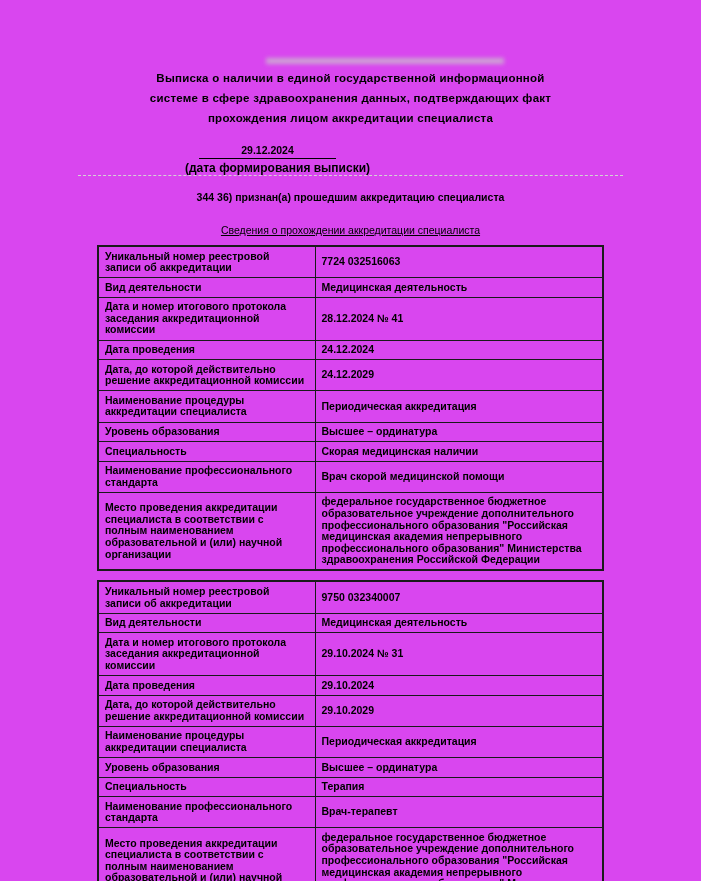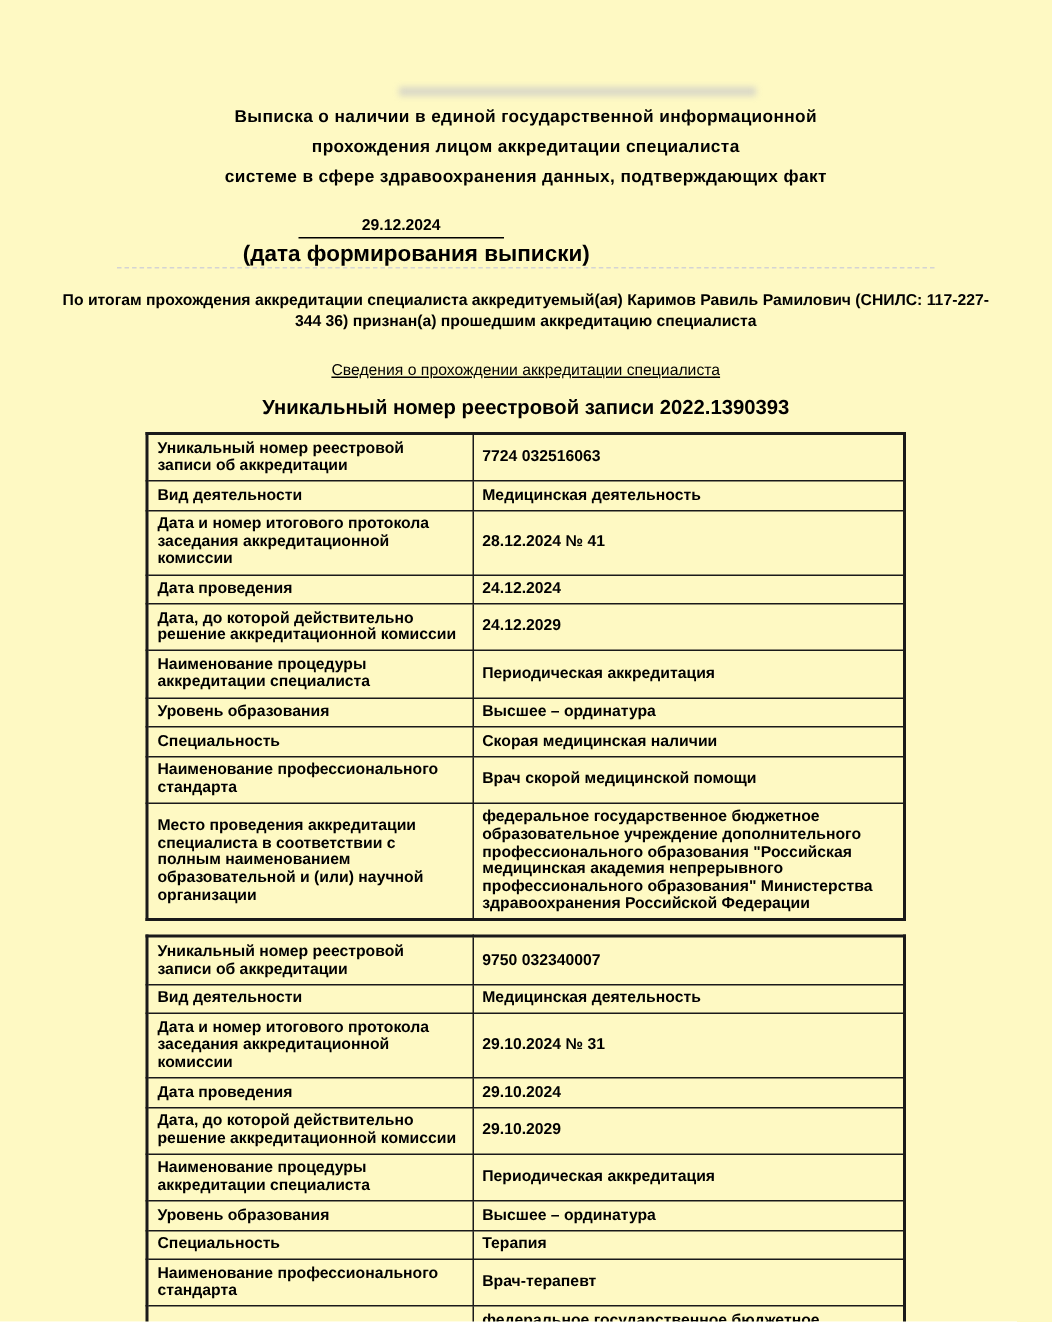--- a/index.html
+++ b/index.html
@@ -7,21 +7,21 @@
   body {
     width: 701px;
     height: 881px;
     font-family: "Liberation Sans", "DejaVu Sans", sans-serif;
     color: #000000;
     overflow: hidden;
   }
   .page {
     width: 701px;
     height: 881px;
-    background: #fef9c3;
+    background: #d946ef;
     padding-top: 58px;
     position: relative;
   }
 
   
   .scan-smudge {
     height: 6px;
     width: 238px;
     margin-left: 266px;
     background: #c9c9c9;
@@ -54,21 +54,21 @@
   .date-inner { display: inline-block; text-align: center; }
   .date-value {
     font-weight: bold;
     font-size: 10.5px;
     padding: 0 42px 2px 42px;
     border-bottom: 1.5px solid #000;
     display: inline-block;
   }
   .date-caption {
     font-weight: bold;
-    font-size: 15px;
+    font-size: 12px;
     margin-top: 2px;
     white-space: nowrap;
     padding-left: 20px;
   }
 
   .intro {
     margin-top: 14px;
     text-align: center;
     font-weight: bold;
     font-size: 10.5px;
@@ -110,41 +110,39 @@
 </style>
 </head>
 <body>
 
 <div class="page">
 
   <div class="scan-smudge"></div>
 
   <div class="title">
     <span class="tline">Выписка о наличии в единой государственной информационной</span>
+    <span class="tline">системе в сфере здравоохранения данных, подтверждающих факт</span>
     <span class="tline">прохождения лицом аккредитации специалиста</span>
-    <span class="tline">системе в сфере здравоохранения данных, подтверждающих факт</span>
   </div>
 
   <div class="date-wrap">
     <div class="date-inner">
       <span class="date-value">29.12.2024</span>
       <div class="date-caption">(дата формирования выписки)</div>
     </div>
   </div>
 
   <div class="scan-dashes"></div>
 
   <div class="intro">
-    <span class="iline">По итогам прохождения аккредитации специалиста аккредитуемый(ая) Каримов Равиль Рамилович (СНИЛС: 117-227-</span>
     <span class="iline">344 36) признан(а) прошедшим аккредитацию специалиста</span>
   </div>
 
   <div class="section-heading">Сведения о прохождении аккредитации специалиста</div>
 
-  <div class="registry-heading">Уникальный номер реестровой записи 2022.1390393</div>
 
   <table class="doc-table">
     <tbody>
         <tr>
           <td class="cell-label">Уникальный номер реестровой записи об аккредитации</td>
           <td class="cell-value">7724 032516063</td>
         </tr>
         <tr>
           <td class="cell-label">Вид деятельности</td>
           <td class="cell-value">Медицинская деятельность</td>

